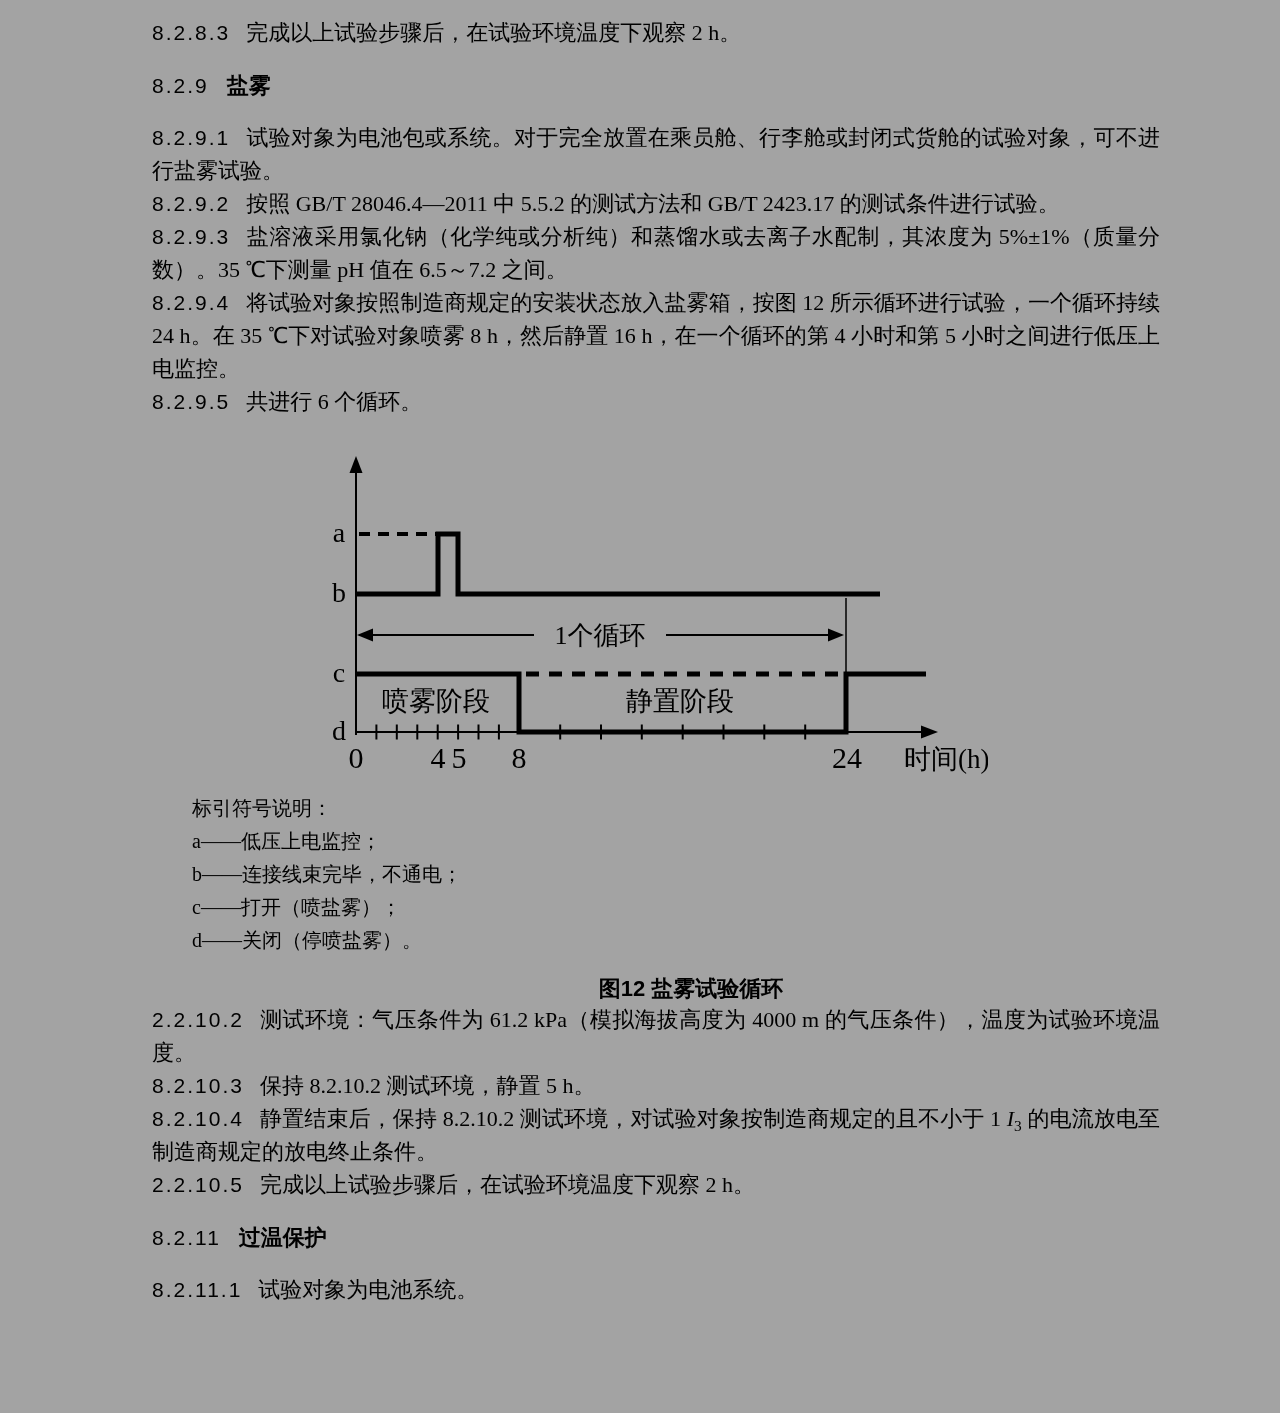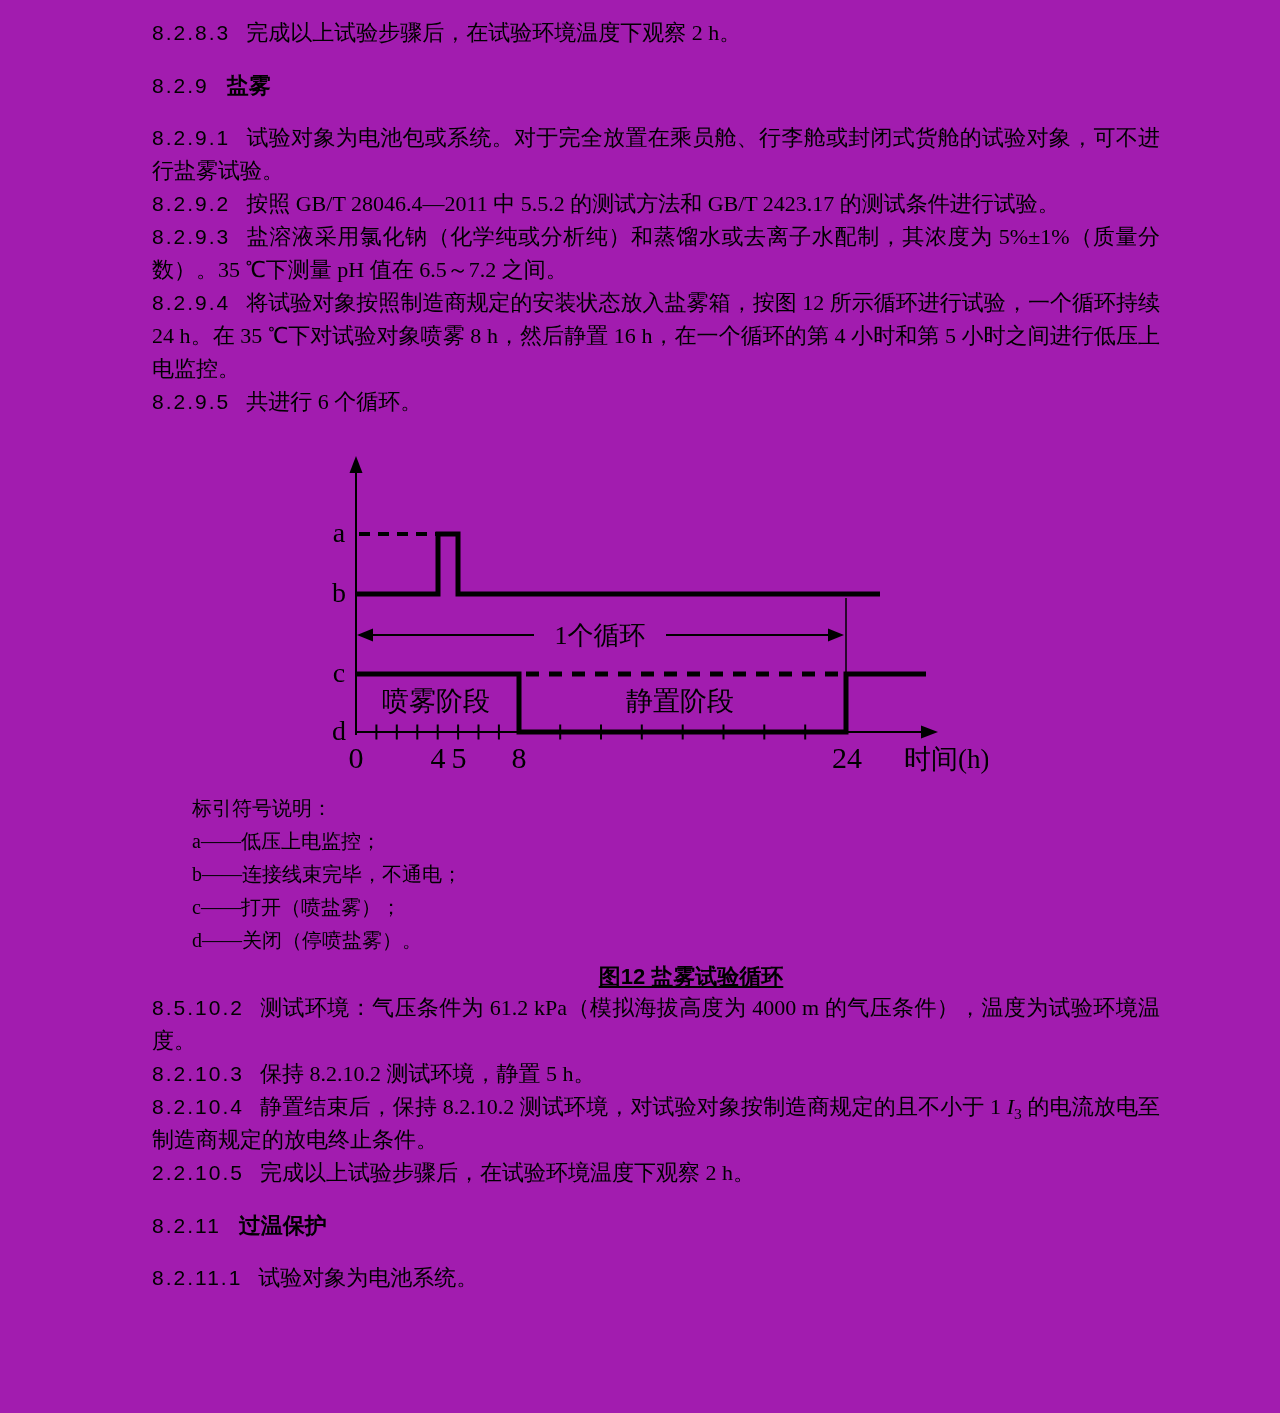--- a/index.html
+++ b/index.html
@@ -1,44 +1,44 @@
 <!DOCTYPE html>
 <html lang="zh"><head>
 <meta charset="utf-8">
 <style>
   html,body{margin:0;padding:0;background:#ffffff;}
   .page{
     position:relative;
     width:1280px;height:1413px;
     box-sizing:border-box;
     padding:16px 120px 0 152px;
-    background:#a21caf;color:#000;
+    background:#a3a3a3;color:#000;
     font-family:"Liberation Serif", serif;
     overflow:hidden;
   }
   p.clause{margin:0;font-size:22px;line-height:33px;text-align:justify;}
   .cnum{
     font-family:"Liberation Sans", sans-serif;
     font-size:21px;letter-spacing:2px;margin-right:16px;white-space:nowrap;
   }
   .heading{
     margin:20px 0 19px 0;
     font-family:"Liberation Sans", sans-serif;
     font-size:22px;line-height:33px;font-weight:bold;
   }
   .heading .hnum{font-weight:normal;font-size:21px;letter-spacing:2px;margin-right:18px;}
   .figure-block{margin:34px 0 0 176px;}
   .figure-block svg{display:block;}
   svg text{font-family:"Liberation Serif", serif;fill:#000;}
   .legend{margin:10px 0 0 40px;}
   .legend p{margin:0;font-size:20px;line-height:33px;}
   .caption{
-    margin:6px 0 0 70px;text-align:center;
+    margin:18px 0 0 70px;text-align:center;
     font-family:"Liberation Sans", sans-serif;
-    font-weight:bold;font-size:22px;line-height:28px;text-decoration:underline;
+    font-weight:bold;font-size:22px;line-height:28px;
   }
   .cur{font-style:italic;}
   sub.isub{font-size:70%;line-height:0;}
 </style>
 </head>
 <body>
 
 <div class="page">
 
   <p class="clause"><span class="cnum">8.2.8.3</span><span class="ctext">完成以上试验步骤后，在试验环境温度下观察 2 h。</span></p>
@@ -119,21 +119,21 @@
     <p>a——低压上电监控；</p>
     <p>b——连接线束完毕，不通电；</p>
     <p>c——打开（喷盐雾）；</p>
     <p>d——关闭（停喷盐雾）。</p>
   </div>
 
   <p class="caption">图12 盐雾试验循环</p>
 
 
 
-  <p class="clause"><span class="cnum">8.5.10.2</span><span class="ctext">测试环境：气压条件为 61.2 kPa（模拟海拔高度为 4000 m 的气压条件），温度为试验环境温度。</span></p>
+  <p class="clause"><span class="cnum">2.2.10.2</span><span class="ctext">测试环境：气压条件为 61.2 kPa（模拟海拔高度为 4000 m 的气压条件），温度为试验环境温度。</span></p>
 
   <p class="clause"><span class="cnum">8.2.10.3</span><span class="ctext">保持 8.2.10.2 测试环境，静置 5 h。</span></p>
 
   <p class="clause"><span class="cnum">8.2.10.4</span><span class="ctext"><span>静置结束后，保持 8.2.10.2 测试环境，对试验对象按制造商规定的且不小于 1 </span><i class="cur">I</i><sub class="isub">3</sub><span> 的电流放电至制造商规定的放电终止条件。</span></span></p>
 
   <p class="clause"><span class="cnum">2.2.10.5</span><span class="ctext">完成以上试验步骤后，在试验环境温度下观察 2 h。</span></p>
 
   <p class="heading"><span class="hnum">8.2.11</span><span class="htitle">过温保护</span></p>
 
   <p class="clause"><span class="cnum">8.2.11.1</span><span class="ctext">试验对象为电池系统。</span></p>

